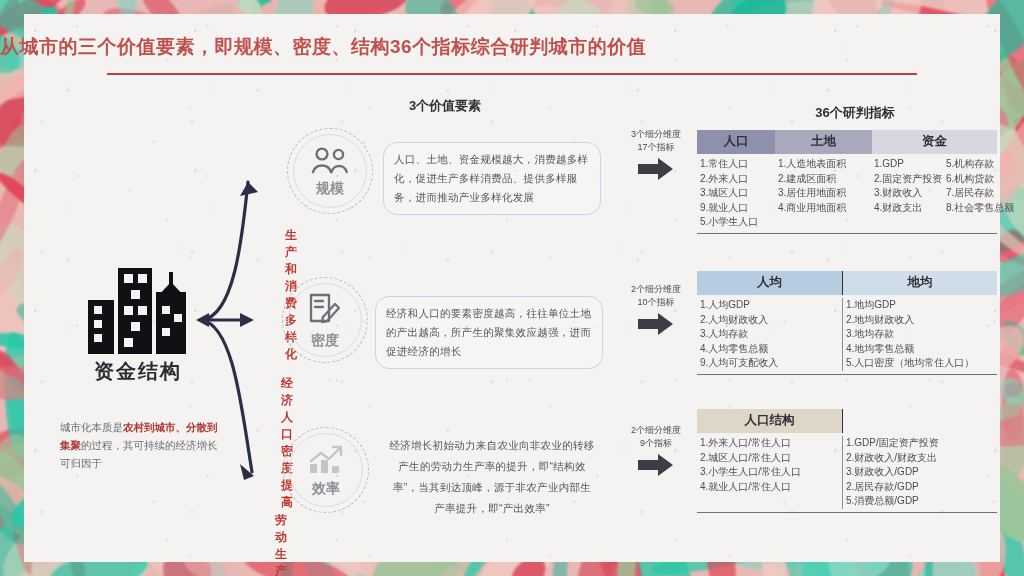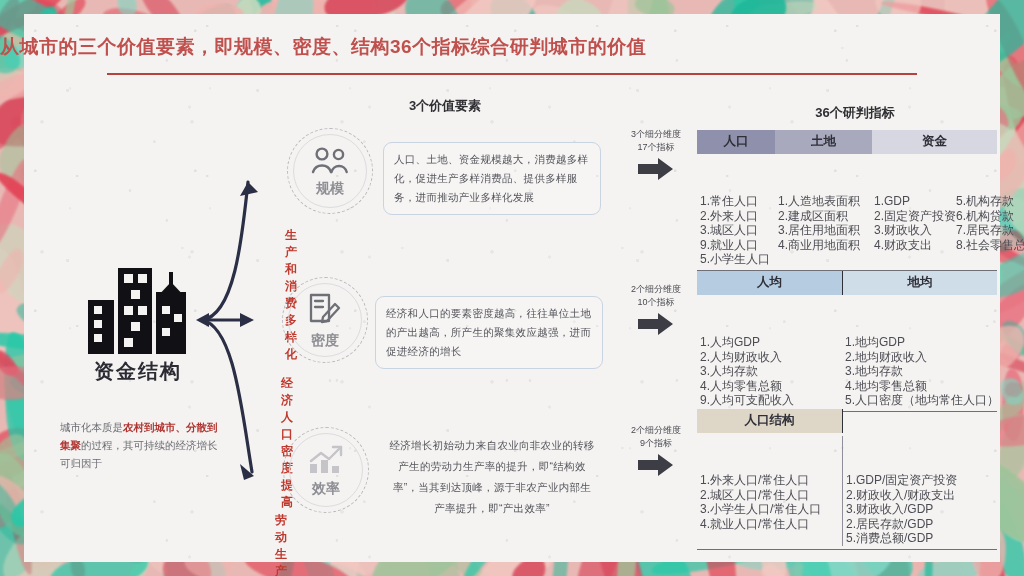--- a/index.html
+++ b/index.html
@@ -128,21 +128,21 @@
   }
   .circle .glyph { position: relative; z-index: 2; margin-top: 2px; }
   .circle .cname {
     position: relative; z-index: 2;
     font-size: 14px; font-weight: bold;
     color: #8e8e95; margin-top: 1px;
   }
   .bubble {
     position: absolute;
     border: 1px solid #c8d4e2;
-    border-radius: 9px;
+    border-radius: 14px;
     background: rgba(255,255,255,.22);
     padding: 7px 10px;
     font-size: 10.5px;
     line-height: 19px;
     color: #55555c;
     letter-spacing: .3px;
   }
   .bubble.plain { border: none; background: transparent; text-align: center; }
   .red-label {
     position: absolute;
@@ -162,25 +162,24 @@
   .thead .th {
     flex: 1;
     text-align: center;
     font-size: 12.5px;
     font-weight: bold;
     color: #2f2f38;
     padding: 3px 0 4px;
   }
   .tbody { display: flex; padding-top: 3px; }
   .tbody .td {
-    font-size: 12px;
+    font-size: 10px;
     line-height: 14.5px;
     color: #4c4c54;
     padding: 0 3px;
-    margin-top: 37px;
   }
   .tbody .td .cell-line { white-space: nowrap; }
   .vsep { width: 1px; background: #8f8f99; align-self: stretch; }
   .table-rule { height: 1px; background: #6f6f78; margin-top: 3px; }
   .subcols { display: flex; }
 </style>
 </head>
 <body>
 
 <div id="bg-art">

